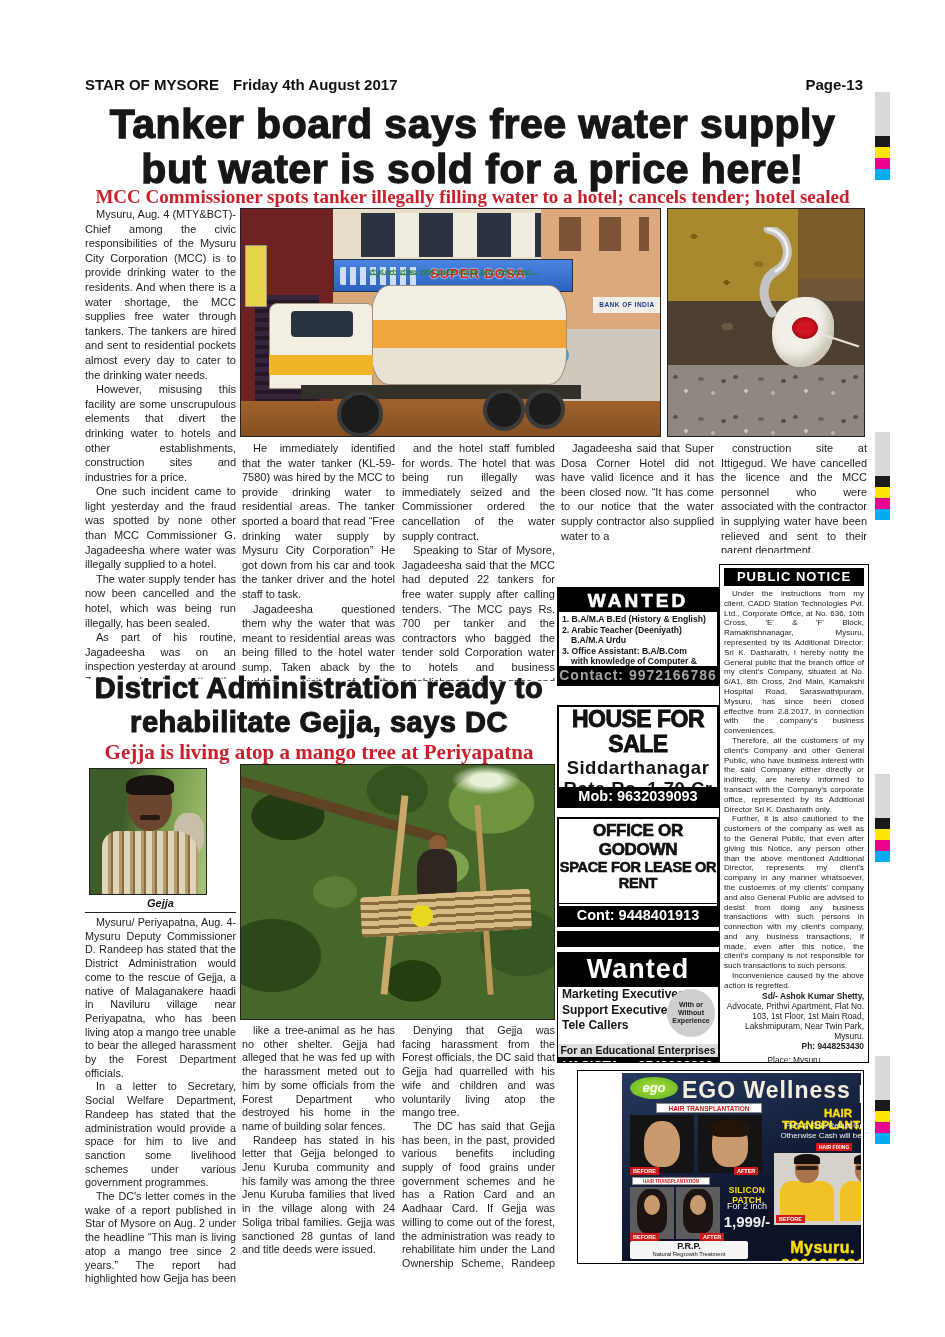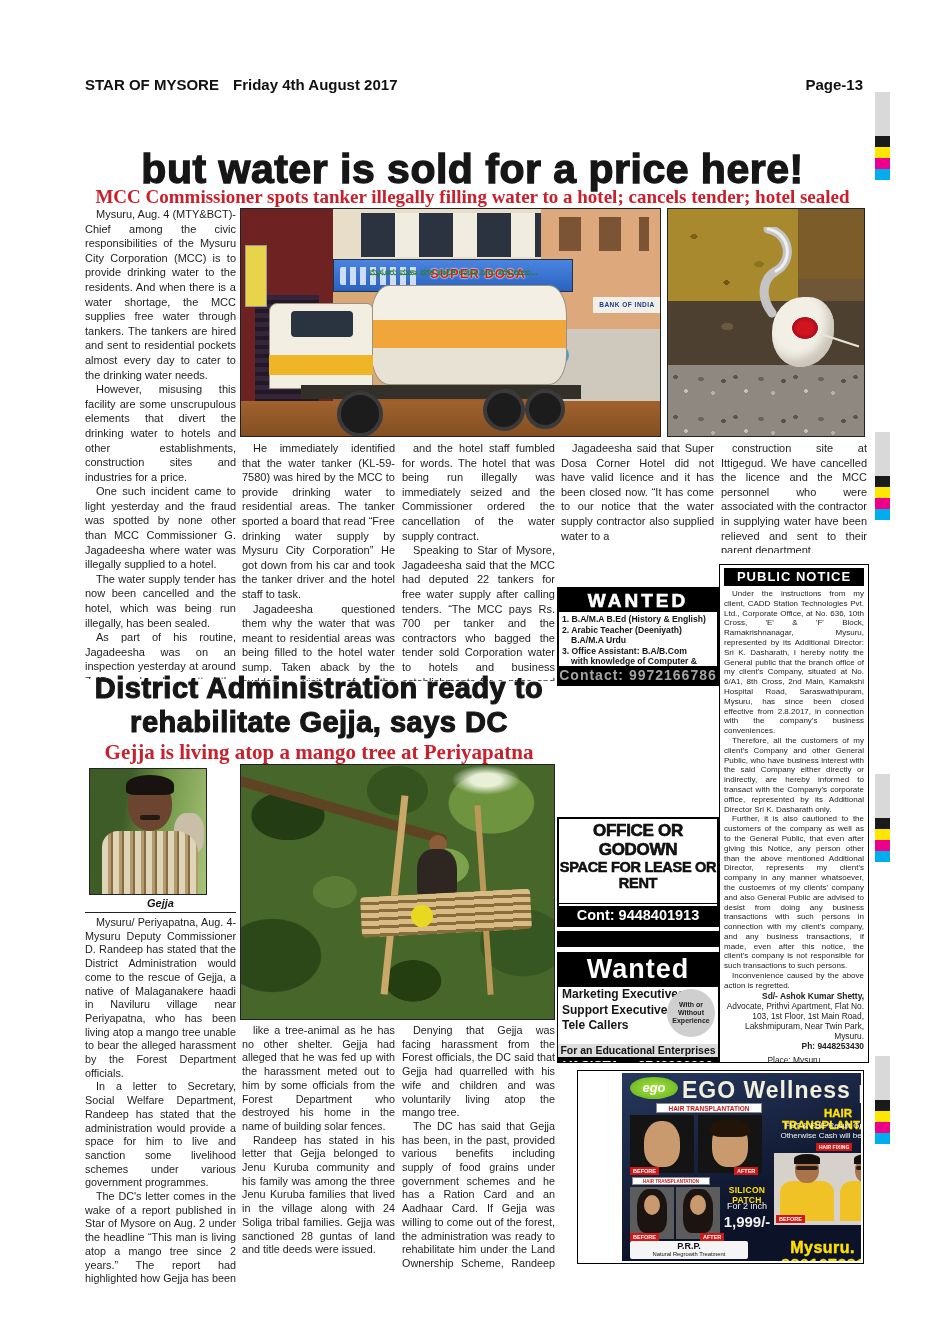--- a/index.html
+++ b/index.html
@@ -192,20 +192,21 @@
 </style>
 </head>
 <body>
 
 <div class="page">
 
   <div class="mast" style="left:85px; top:76px;">STAR OF MYSORE</div>
   <div class="mast" style="left:233px; top:76px;">Friday 4th August 2017</div>
   <div class="mast" style="right:82px; top:76px;">Page-13</div>
 
+  <div class="headline h1a">Tanker board says free water supply</div>
   <div class="headline h1b">but water is sold for a price here!</div>
   <div class="subhead sh1">MCC Commissioner spots tanker illegally filling water to a hotel; cancels tender; hotel sealed</div>
 
   <div class="bodycol art1col" style="left:85px; top:207px; width:151px; height:472px;">
       <p>Mysuru, Aug. 4 (MTY&amp;BCT)- Chief among the civic responsibilities of the Mysuru City Corporation (MCC) is to provide drinking water to the residents. And when there is a water shortage, the MCC supplies free water through tankers. The tankers are hired and sent to residential pockets almost every day to cater to the drinking water needs.</p>
       <p>However, misusing this facility are some unscrupulous elements that divert the drinking water to hotels and other establishments, construction sites and industries for a price.</p>
       <p>One such incident came to light yesterday and the fraud was spotted by none other than MCC Commissioner G. Jagadeesha where water was illegally supplied to a hotel.</p>
       <p>The water supply tender has now been cancelled and the hotel, which was being run illegally, has been sealed.</p>
       <p>As part of his routine, Jagadeesha was on an inspection yesterday at around 7.45 am when he spotted the tanker filling water to Super Dosa Corner Hotel on Vinoba Road.</p>
     </div>
@@ -311,20 +312,27 @@
     <div class="ad-head w1-head">WANTED</div>
     <div class="w1-items">
         <p>1. B.A/M.A B.Ed (History &amp; English)</p>
         <p>2. Arabic Teacher (Deeniyath) B.A/M.A Urdu</p>
         <p>3. Office Assistant: B.A/B.Com with knowledge of Computer &amp; Tally (Eng &amp; Kan)</p>
         <p>4. Special Tutor.</p>
       </div>
     <div class="w1-contact" style="position:absolute; left:0; right:0; bottom:0;">Contact: 9972166786</div>
   </div>
 
+  <div class="ad" style="left:557px; top:705px; width:162px; height:103px;">
+    <div class="hs-title">HOUSE FOR SALE</div>
+    <div class="hs-line">Siddarthanagar</div>
+    <div class="hs-line">Rate Rs. 1.70 Cr</div>
+    <div class="hs-line">(Negotiable)</div>
+    <div class="hs-mob" style="position:absolute; left:0; right:0; bottom:0;">Mob: 9632039093</div>
+  </div>
 
   <div class="ad" style="left:557px; top:817px; width:162px; height:110px;">
     <div class="of-t1">OFFICE OR GODOWN</div>
     <div class="of-t2">SPACE FOR LEASE OR RENT</div>
     <div class="of-line" style="margin-top:2px;">Approximate 500 sqft.,</div>
     <div class="of-line">100ft Road,</div>
     <div class="of-line">Behind Siri Channel Office</div>
     <div class="of-cont" style="position:absolute; left:0; right:0; bottom:0;">Cont: 9448401913</div>
   </div>
 

